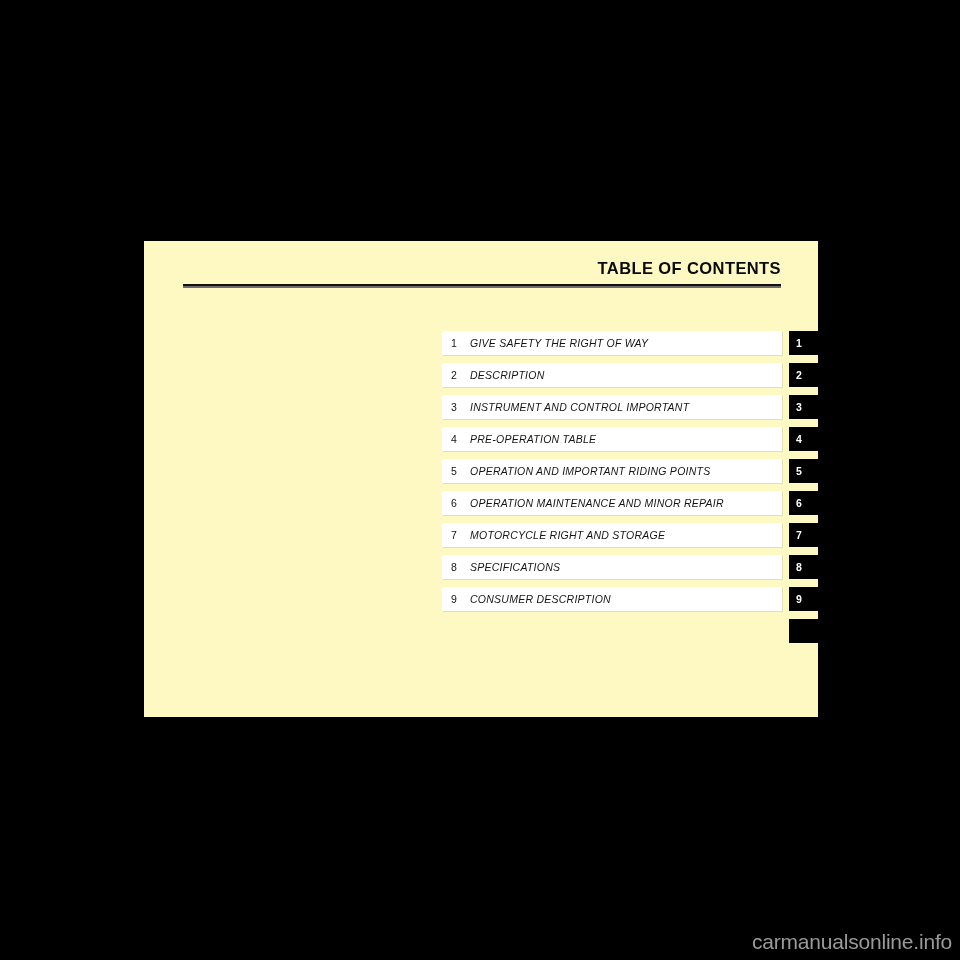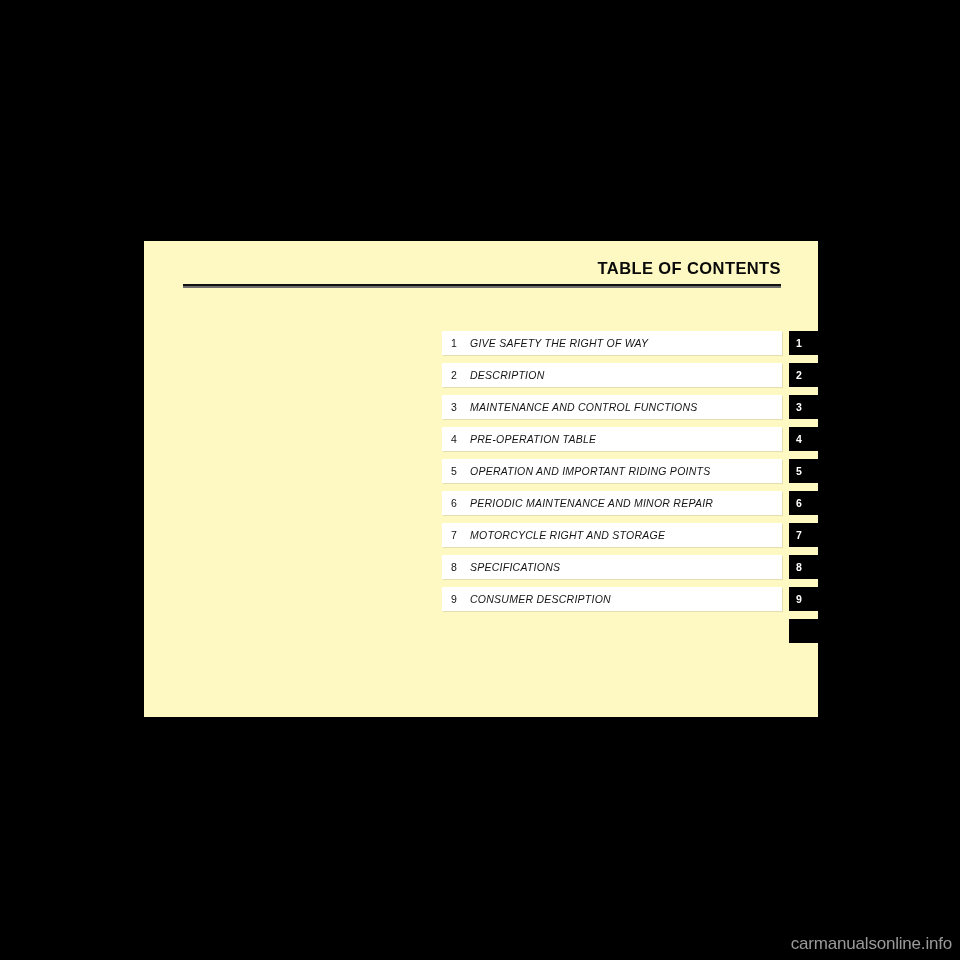--- a/index.html
+++ b/index.html
@@ -130,21 +130,21 @@
     font-size: 10.5px;
     font-weight: bold;
     color: #ffffff;
   }
 
   
   #watermark {
     position: absolute;
     right: 8px;
     bottom: 6px;
-    font-size: 17px;
+    font-size: 21px;
     color: #9a9a9a;
     letter-spacing: -0.2px;
     white-space: nowrap;
   }
 </style>
 </head>
 <body>
 
 <div id="page-sheet">
 
@@ -165,39 +165,39 @@
       </div>
       <div class="toc-row">
         <div class="toc-row-inner">
           <span class="toc-num">2</span>
           <span class="toc-label">DESCRIPTION</span>
         </div>
       </div>
       <div class="toc-row">
         <div class="toc-row-inner">
           <span class="toc-num">3</span>
-          <span class="toc-label">MAINTENANCE AND CONTROL FUNCTIONS</span>
+          <span class="toc-label">INSTRUMENT AND CONTROL IMPORTANT</span>
         </div>
       </div>
       <div class="toc-row">
         <div class="toc-row-inner">
           <span class="toc-num">4</span>
           <span class="toc-label">PRE-OPERATION TABLE</span>
         </div>
       </div>
       <div class="toc-row">
         <div class="toc-row-inner">
           <span class="toc-num">5</span>
           <span class="toc-label">OPERATION AND IMPORTANT RIDING POINTS</span>
         </div>
       </div>
       <div class="toc-row">
         <div class="toc-row-inner">
           <span class="toc-num">6</span>
-          <span class="toc-label">PERIODIC MAINTENANCE AND MINOR REPAIR</span>
+          <span class="toc-label">OPERATION MAINTENANCE AND MINOR REPAIR</span>
         </div>
       </div>
       <div class="toc-row">
         <div class="toc-row-inner">
           <span class="toc-num">7</span>
           <span class="toc-label">MOTORCYCLE RIGHT AND STORAGE</span>
         </div>
       </div>
       <div class="toc-row">
         <div class="toc-row-inner">

